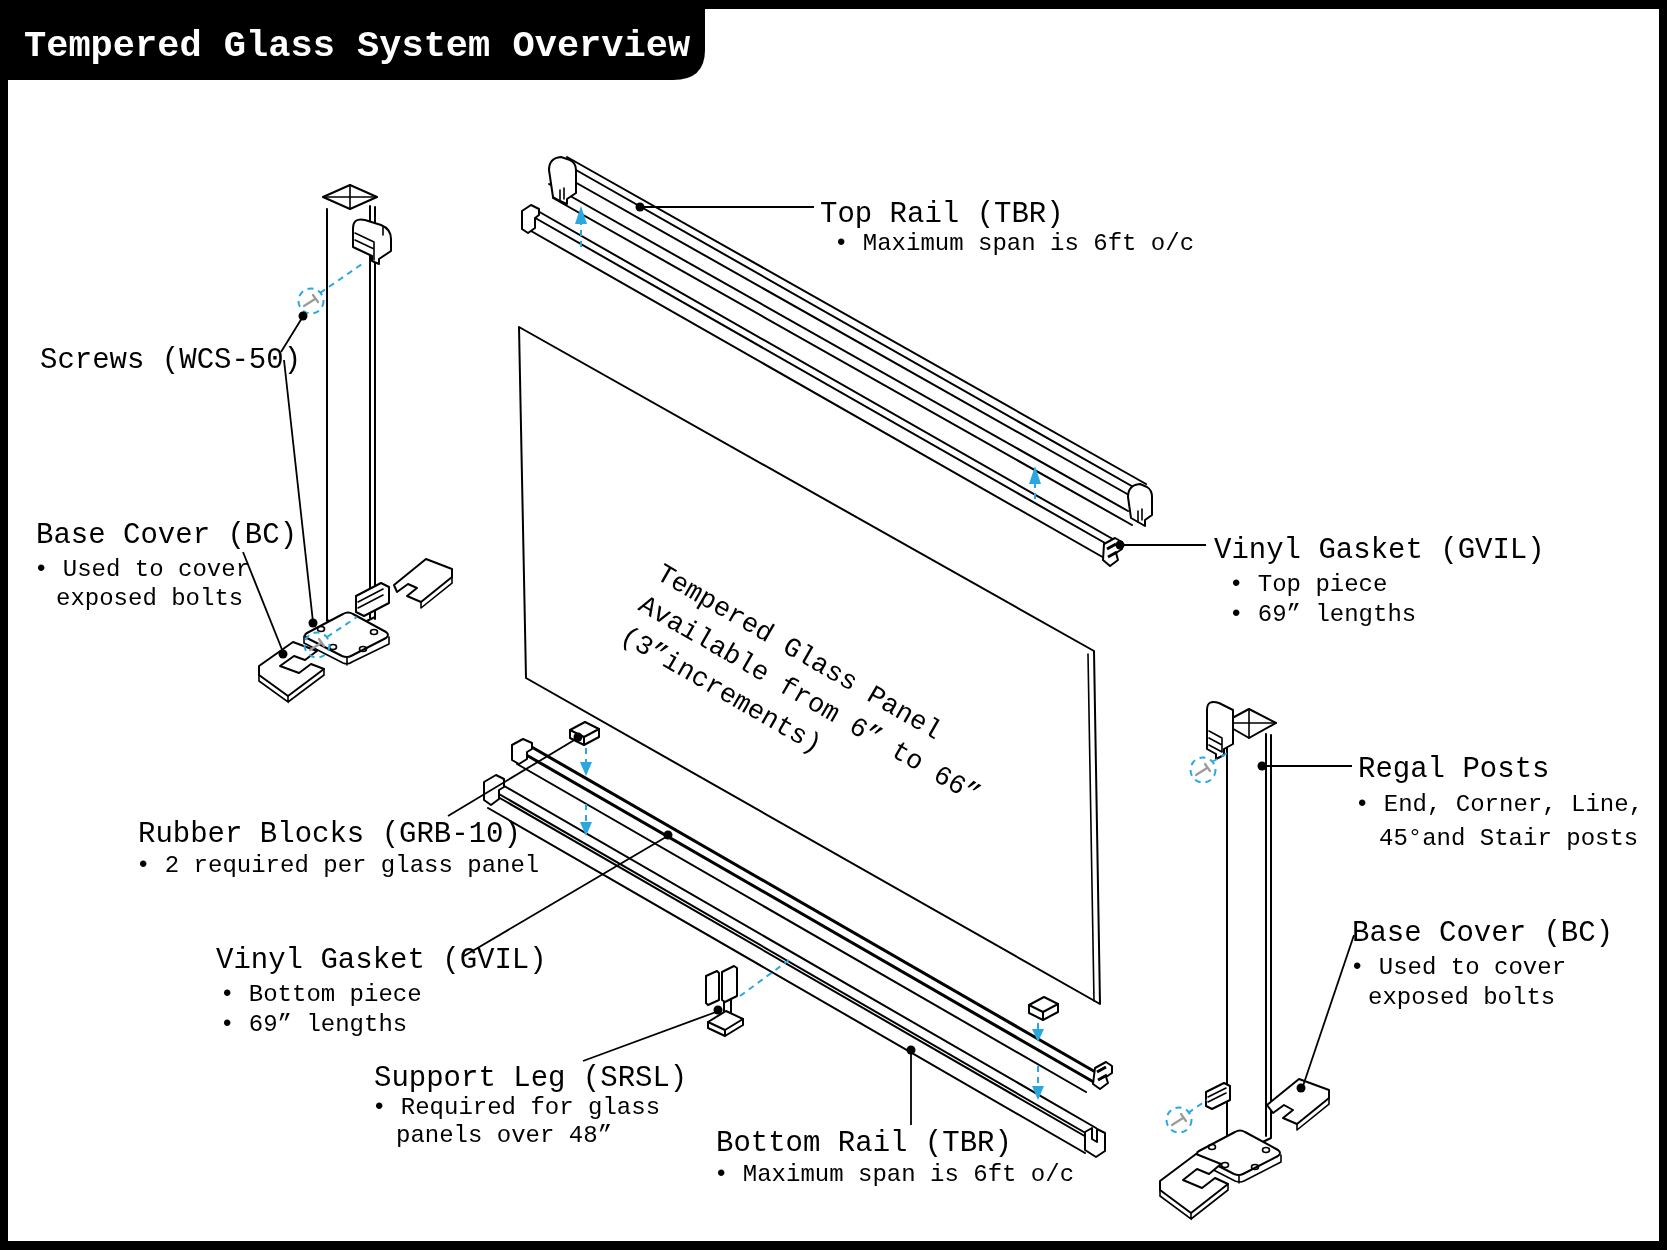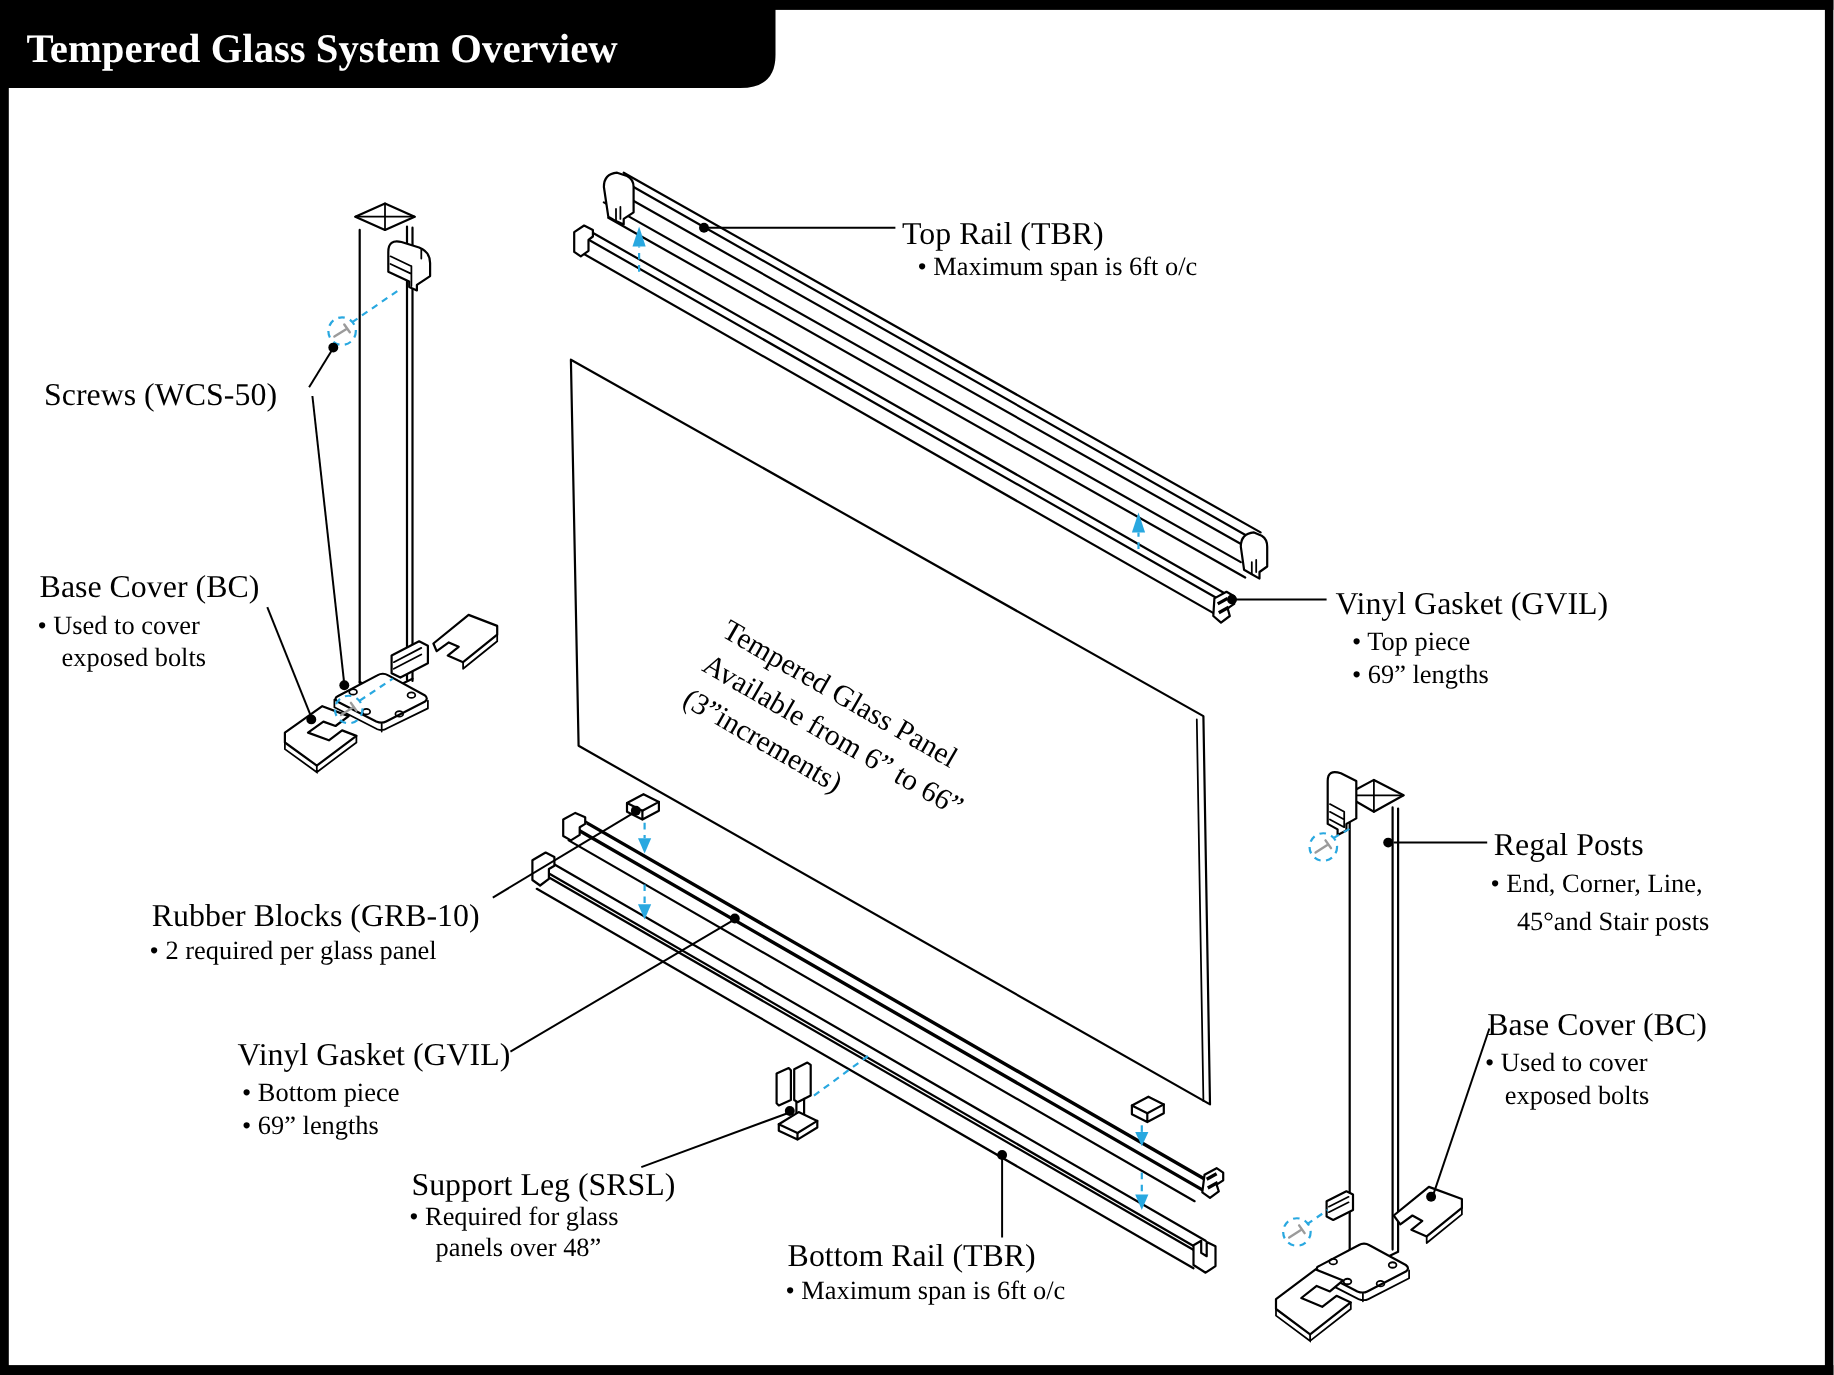--- a/index.html
+++ b/index.html
@@ -1,17 +1,17 @@
 <!DOCTYPE html>
 <html><head>
 <meta charset="utf-8">
 <style>
   html,body{margin:0;padding:0;background:#ffffff;}
   .stage{position:relative;width:1667px;height:1250px;background:#ffffff;overflow:hidden;
-         font-family:Liberation Serif, serif;}
+         font-family:Liberation Mono, monospace;}
   svg{display:block;}
   .ln{stroke:#000;stroke-width:2;fill:none;stroke-linecap:round;stroke-linejoin:round;}
   .part{stroke:#000;stroke-width:2;fill:#fff;stroke-linejoin:round;}
   .thin{stroke:#000;stroke-width:1.6;fill:none;stroke-linecap:round;}
   .leader{stroke:#000;stroke-width:1.8;fill:none;}
   .dot{fill:#000;stroke:none;}
   .blue-dash{fill:none;stroke-width:2;stroke-dasharray:6 5;}
   .blue-head{stroke:none;}
   .screw{stroke:#9b9b9b;stroke-width:2.2;fill:none;stroke-linecap:round;}
   .lbl{fill:#000;font-size:29px;}

